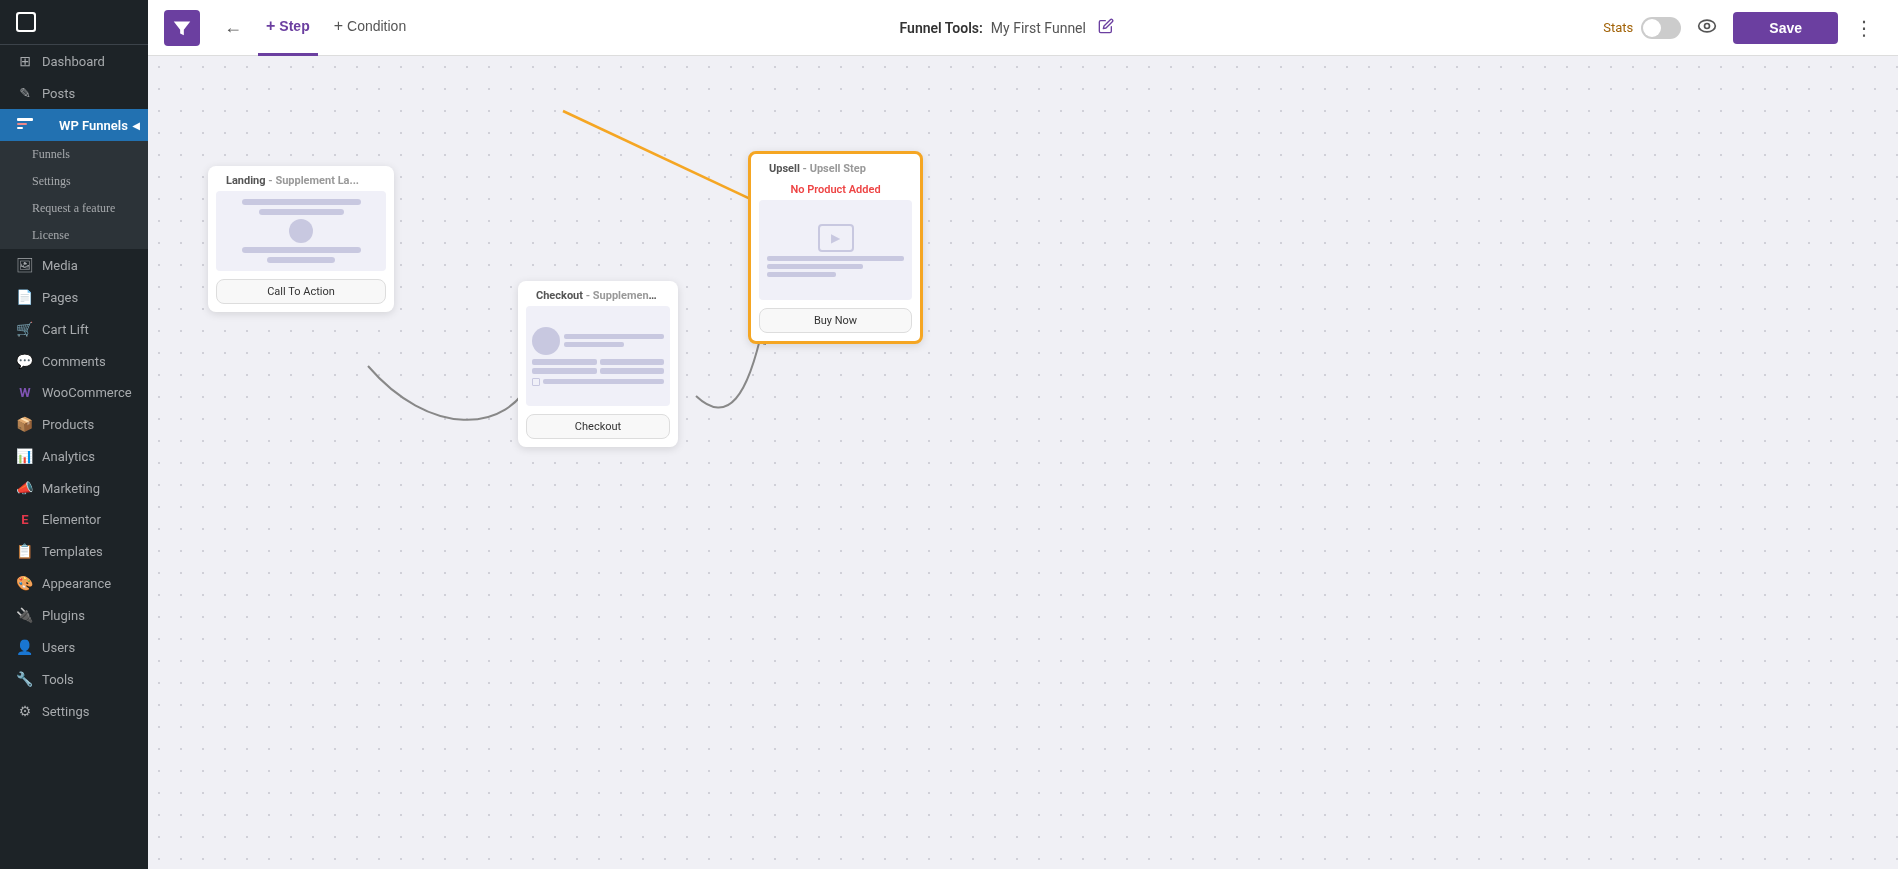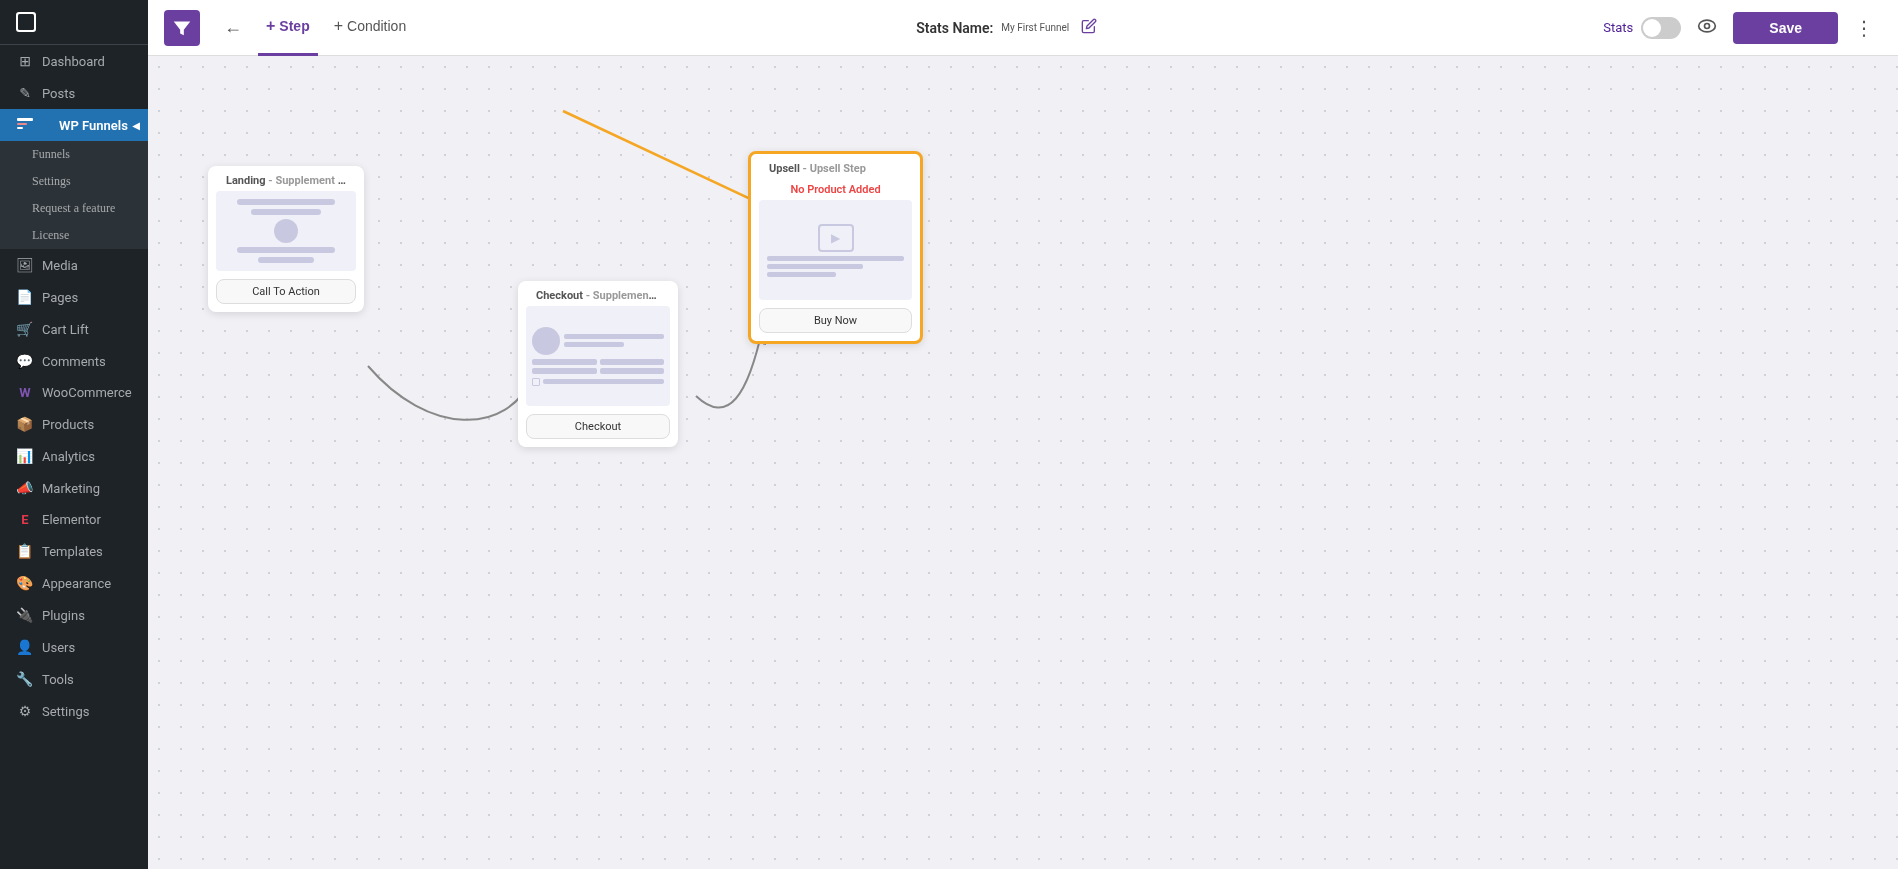--- a/index.html
+++ b/index.html
@@ -107,28 +107,28 @@
       padding: 4px 8px;
       height: 56px;
       border-bottom: 3px solid transparent;
     }
     .topbar-plus { font-size: 16px; color: #6b3fa0; }
     .topbar-spacer { flex: 1; }
     .funnel-name-label {
       font-size: 14px; font-weight: 600; color: #333;
     }
     .funnel-name-value {
-      font-size: 10px; color: #555; 
+      font-size: 14px; color: #555; 
     }
     .edit-icon-btn {
       background: none; border: none; cursor: pointer;
       font-size: 14px; color: #6b3fa0;
       padding: 4px;
     }
-    .stats-label { font-size: 13px; color: #4c1d95; }
+    .stats-label { font-size: 13px; color: #a16207; }
     .stats-toggle {
       width: 40px; height: 22px;
       background: #ccc; border-radius: 11px;
       position: relative; cursor: pointer;
     }
     .stats-toggle-knob {
       width: 18px; height: 18px;
       background: #fff; border-radius: 50%;
       position: absolute; top: 2px; left: 2px;
       transition: left 0.2s;
@@ -165,21 +165,21 @@
       position: absolute;
       background: #fff;
       border-radius: 8px;
       box-shadow: 0 2px 8px rgba(0,0,0,0.12);
       display: flex;
       flex-direction: column;
     }
 
     
     .landing-node {
-      width: 156px;
+      width: 186px;
       left: 60px;
       top: 110px;
     }
     .node-header {
       font-size: 11px;
       color: #555;
       padding: 8px 18px 4px;
       font-weight: 700;
       white-space: nowrap;
       overflow: hidden;
@@ -449,21 +449,21 @@
       <span>Step</span>
     </button>
 
     <button class="topbar-condition-btn">
       <span class="topbar-plus" style="color:#555;">+</span>
       <span>Condition</span>
     </button>
 
     <div class="topbar-spacer"></div>
 
-    <span class="funnel-name-label">Stats Name:</span>
+    <span class="funnel-name-label">Funnel Tools:</span>
     <span class="funnel-name-value">My First Funnel</span>
     <button class="edit-icon-btn">
       <svg width="16" height="16" viewBox="0 0 24 24" fill="none" stroke="#6b3fa0" stroke-width="2" stroke-linecap="round" stroke-linejoin="round">
         <path d="M11 4H4a2 2 0 0 0-2 2v14a2 2 0 0 0 2 2h14a2 2 0 0 0 2-2v-7"></path>
         <path d="M18.5 2.5a2.121 2.121 0 0 1 3 3L12 15l-4 1 1-4 9.5-9.5z"></path>
       </svg>
     </button>
 
     <div style="flex:1"></div>
 

